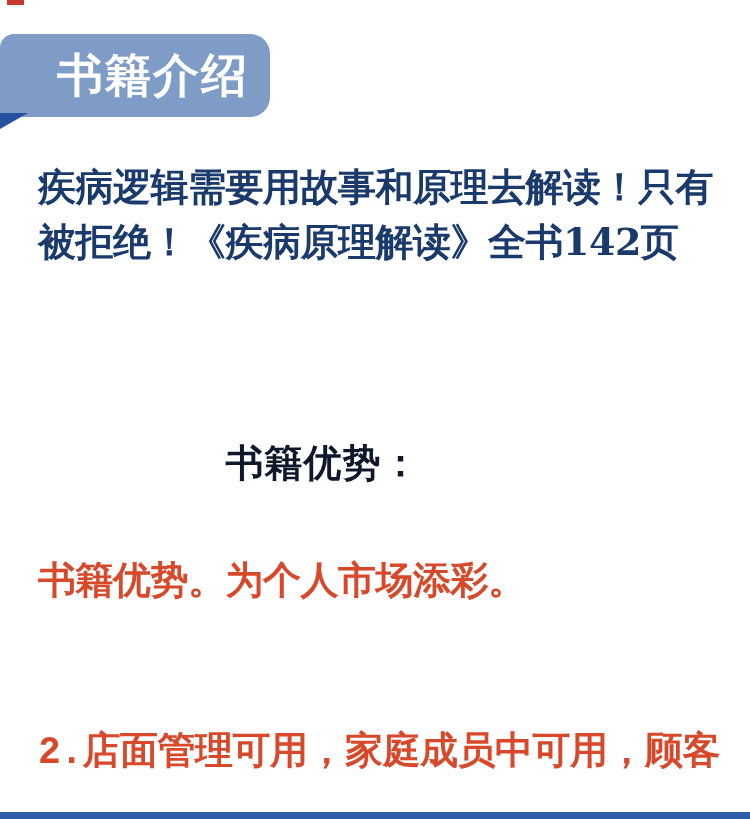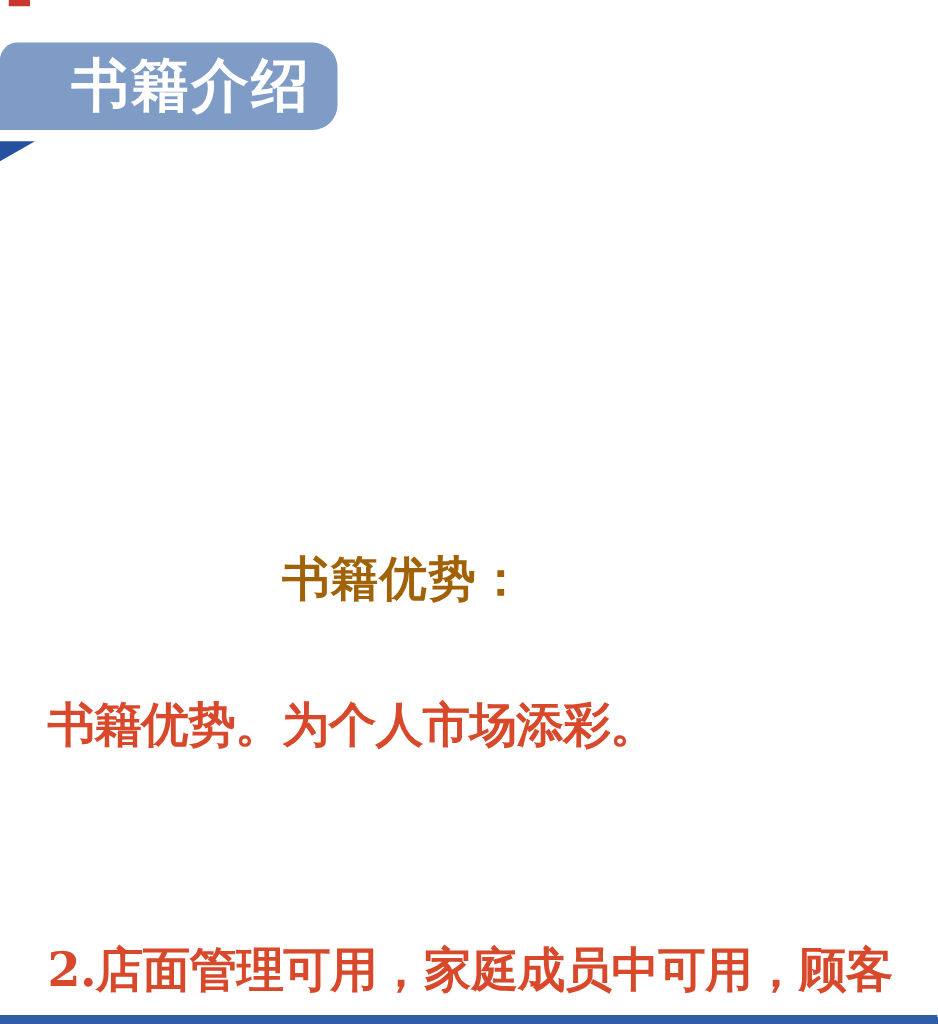--- a/index.html
+++ b/index.html
@@ -4,62 +4,64 @@
 <style>
   html,body{margin:0;padding:0;background:#ffffff;}
   .page{
     position:relative;width:750px;height:819px;background:#ffffff;overflow:hidden;
     font-family:"DejaVu Serif","Liberation Serif",serif;font-weight:700;
   }
   
   .top-mark{position:absolute;left:7px;top:0;width:17px;height:5px;background:#c9382f;}
   
   .badge{
-    position:absolute;left:0;top:34px;width:270px;height:70px;
+    position:absolute;left:0;top:34px;width:270px;height:83px;
     background:#7e9cc6;border-radius:14px 20px 20px 0;
     display:flex;align-items:center;justify-content:center;
     box-sizing:border-box;padding-left:36px;
     color:#ffffff;font-size:46px;letter-spacing:2px;
     font-family:"DejaVu Sans","Liberation Sans",sans-serif;font-weight:700;
   }
   .badge-fold{
     position:absolute;left:0;top:113px;width:0;height:0;
     border-top:16px solid #26519f;border-right:28px solid transparent;
   }
   .line{white-space:nowrap;}
   .intro{
     position:absolute;left:38px;top:159px;width:690px;
     color:#1a3a6c;font-size:38px;line-height:55px;letter-spacing:-0.5px;
   }
   .adv-heading{
     position:absolute;left:0;top:435px;width:646px;text-align:center;
-    color:#a16207;font-size:38px;line-height:55px;letter-spacing:1px;
+    color:#0f172a;font-size:38px;line-height:55px;letter-spacing:1px;
   }
   .adv{
     position:absolute;left:38px;width:700px;
     color:#d7492a;font-size:38px;line-height:55px;letter-spacing:-0.5px;
   }
   .adv.item1{top:552px;}
-  .adv.item2{top:748px;}
+  .adv.item2{top:725px;font-family:Liberation Mono, monospace;}
   
   .bottom-bar{position:absolute;left:0;bottom:0;width:750px;height:7px;background:#2e5ca6;}
 </style>
 </head>
 <body>
 
 <div class="page">
 
   <div class="top-mark"></div>
 
   <div class="badge">
     <span>书籍介绍</span>
   </div>
   <div class="badge-fold"></div>
 
   <div class="intro">
+    <div class="line">疾病逻辑需要用故事和原理去解读！只有</div>
+    <div class="line">被拒绝！《疾病原理解读》全书142页</div>
   </div>
 
   <div class="adv-heading">书籍优势：</div>
 
   <div class="adv item1">
     <div class="line">书籍优势。为个人市场添彩。</div>
   </div>
 
   <div class="adv item2">
     <div class="line">2.店面管理可用，家庭成员中可用，顾客</div>

